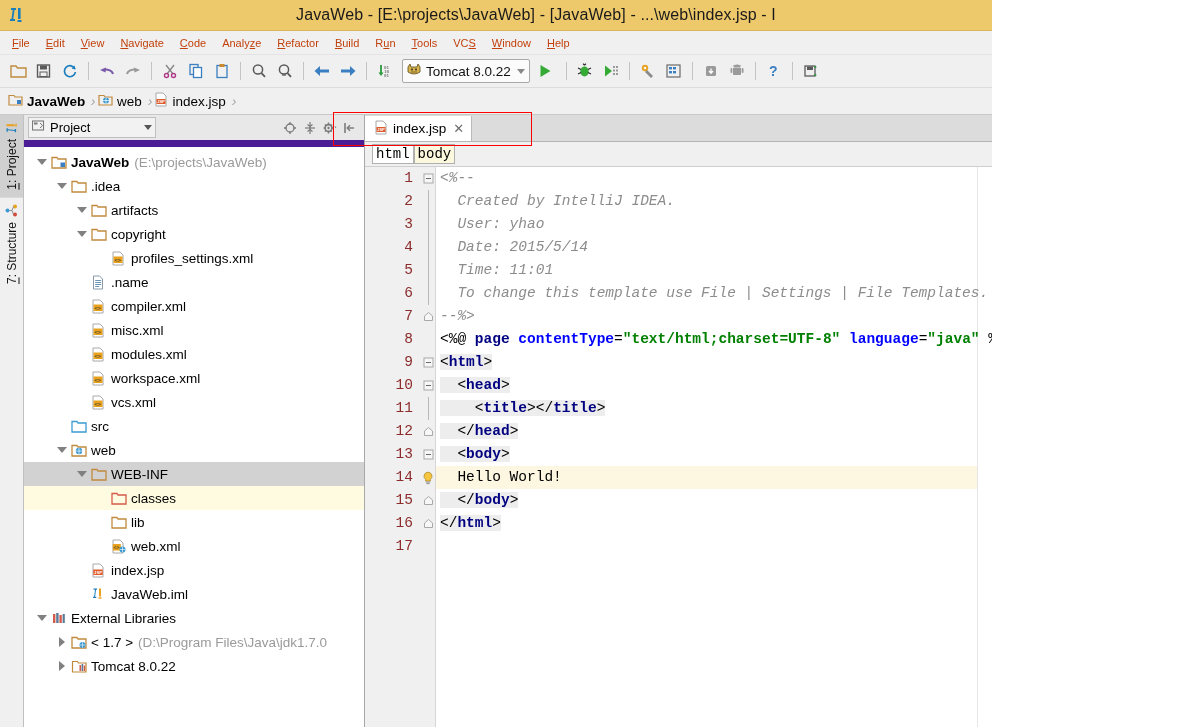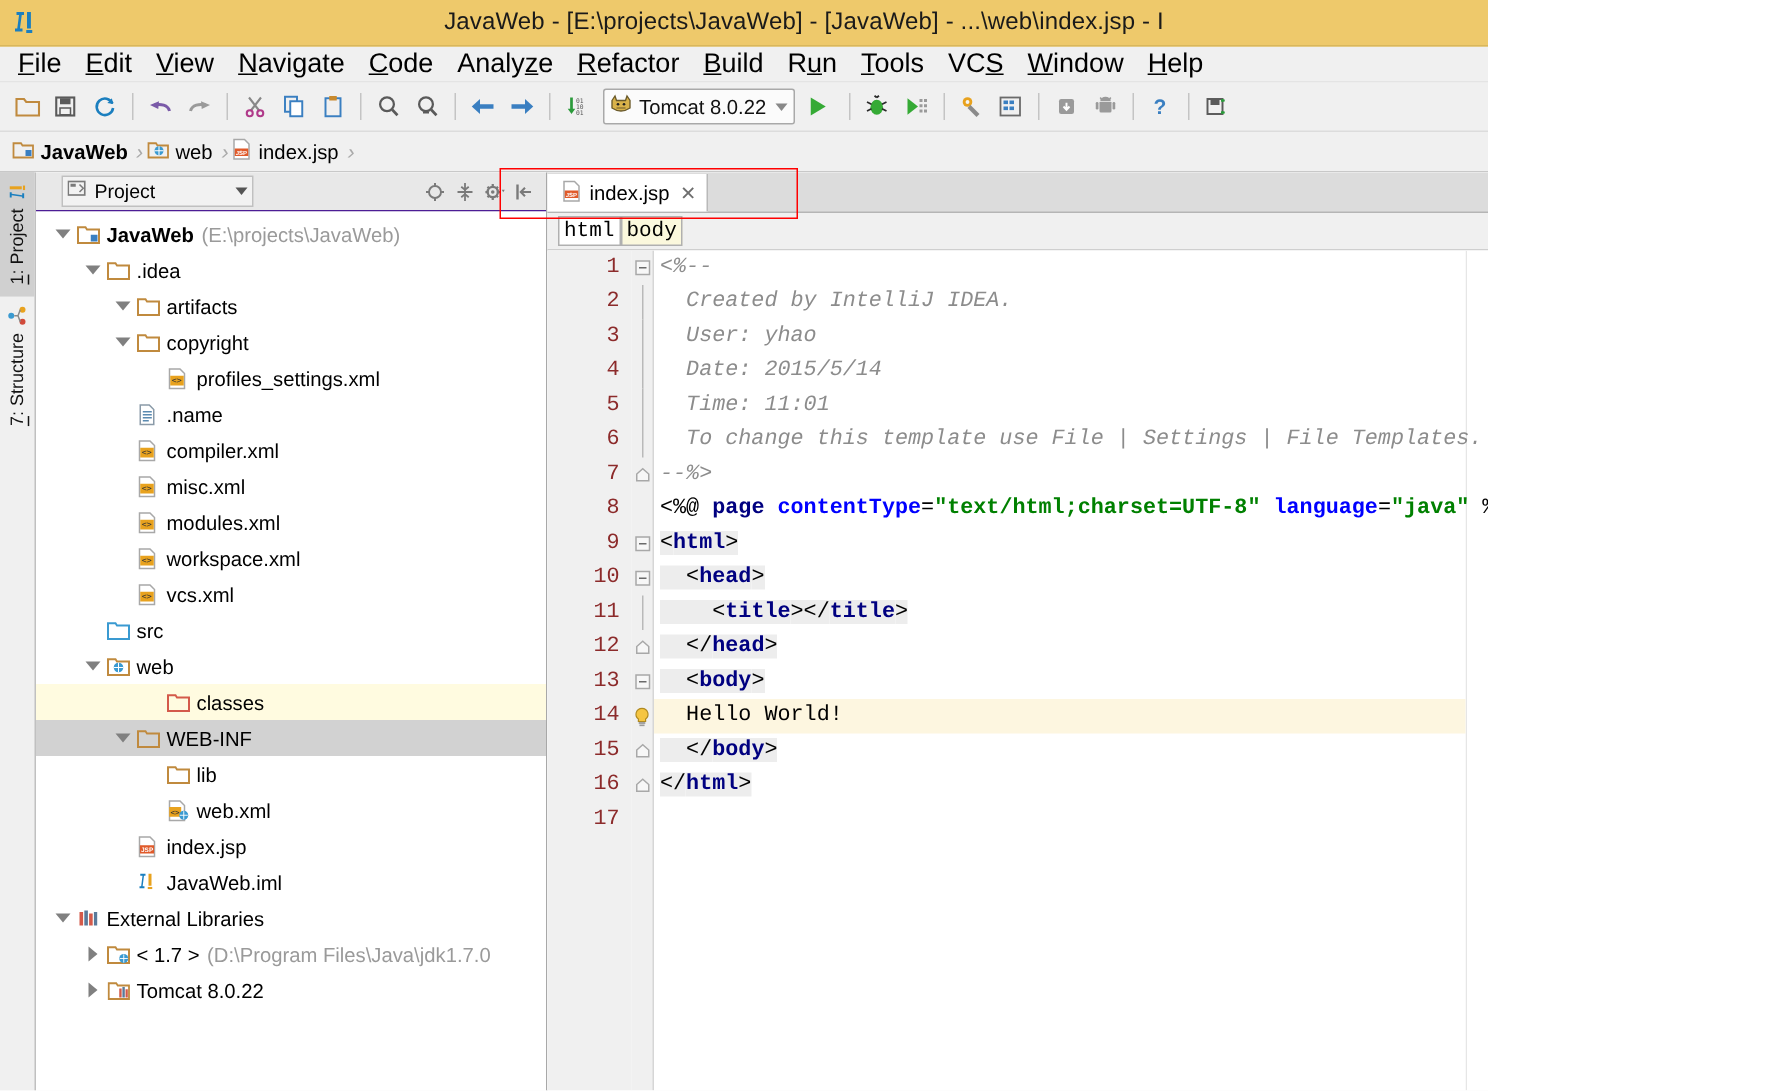--- a/index.html
+++ b/index.html
@@ -59,22 +59,22 @@
     height: 23px;
     background: #f0f0f0;
     display: flex;
     align-items: center;
     padding-left: 4px;
     flex: 0 0 auto;
     border-bottom: 1px solid #e4e4e4;
   }
   .menu-item {
     padding: 2px 8px;
-    font-size: 18px;
-    color: #000000;
+    font-size: 11px;
+    color: #c2410c;
     cursor: default;
     white-space: nowrap;
   }
   .menu-item u { text-decoration: underline; }
 
   
   .toolbar {
     height: 32px;
     background: #f0f0f0;
     display: flex;
@@ -196,23 +196,23 @@
     flex-direction: column;
     background: #ffffff;
     border-right: 1px solid #a8a8a8;
     min-width: 0;
   }
   .pp-header {
     height: 25px;
     background: #e8e8e8;
     display: flex;
     align-items: center;
-    border-bottom: 1px solid #4c1d95;
-    flex: 0 0 auto;
-    padding-left: 17px;
+    border-bottom: 7px solid #4c1d95;
+    flex: 0 0 auto;
+    padding-left: 4px;
   }
   .pp-combo {
     display: flex;
     align-items: center;
     gap: 5px;
     border: 1px solid #c0c0c0;
     background: #f2f2f2;
     height: 19px;
     padding: 0 3px;
     min-width: 120px;
@@ -867,41 +867,41 @@
             </div>
             <div class="ticon">
               <svg width="16" height="15" viewBox="0 0 16 15">
                 <path d="M1 2.5h5l1 1.5h8v9H1z" fill="none" stroke="#c08a3e" stroke-width="1.3"></path>
                 <circle cx="8" cy="8" r="3.2" fill="#3a9ad1"></circle>
                 <path d="M4.8 8h6.4 M8 4.8v6.4" stroke="#fff" stroke-width="0.7"></path>
               </svg>
             </div>
             <span class="tlabel">web</span>
           </div>
-          <div class="tree-row marked">
-            <div style="width: 70px; flex: 0 0 auto;"></div>
-            <div class="tw"></div>
-            <div class="ticon">
-              <svg width="16" height="15" viewBox="0 0 16 15">
-                <path d="M1 2.5h5l1 1.5h8v9H1z" fill="none" stroke="#d45a4a" stroke-width="1.3"></path>
-              </svg>
-            </div>
-            <span class="tlabel">classes</span>
-          </div>
           <div class="tree-row selected">
             <div style="width: 50px; flex: 0 0 auto;"></div>
             <div class="tw">
               <span class="tri-down"></span>
             </div>
             <div class="ticon">
               <svg width="16" height="15" viewBox="0 0 16 15">
                 <path d="M1 2.5h5l1 1.5h8v9H1z" fill="none" stroke="#c08a3e" stroke-width="1.3"></path>
               </svg>
             </div>
             <span class="tlabel">WEB-INF</span>
+          </div>
+          <div class="tree-row marked">
+            <div style="width: 70px; flex: 0 0 auto;"></div>
+            <div class="tw"></div>
+            <div class="ticon">
+              <svg width="16" height="15" viewBox="0 0 16 15">
+                <path d="M1 2.5h5l1 1.5h8v9H1z" fill="none" stroke="#d45a4a" stroke-width="1.3"></path>
+              </svg>
+            </div>
+            <span class="tlabel">classes</span>
           </div>
           <div class="tree-row">
             <div style="width: 70px; flex: 0 0 auto;"></div>
             <div class="tw"></div>
             <div class="ticon">
               <svg width="16" height="15" viewBox="0 0 16 15">
                 <path d="M1 2.5h5l1 1.5h8v9H1z" fill="none" stroke="#c08a3e" stroke-width="1.3"></path>
               </svg>
             </div>
             <span class="tlabel">lib</span>

